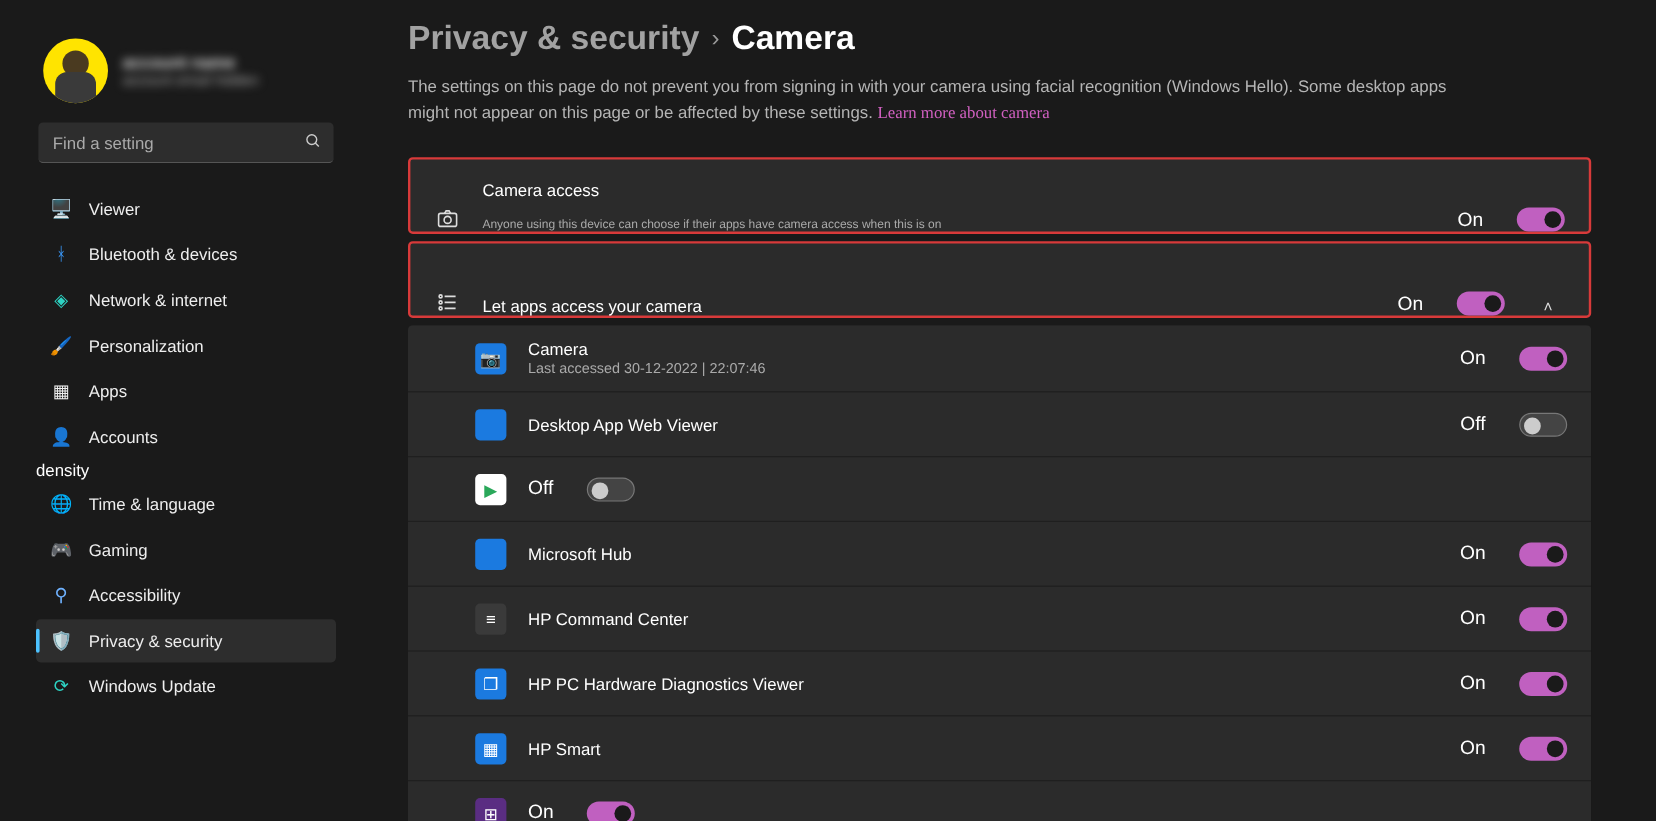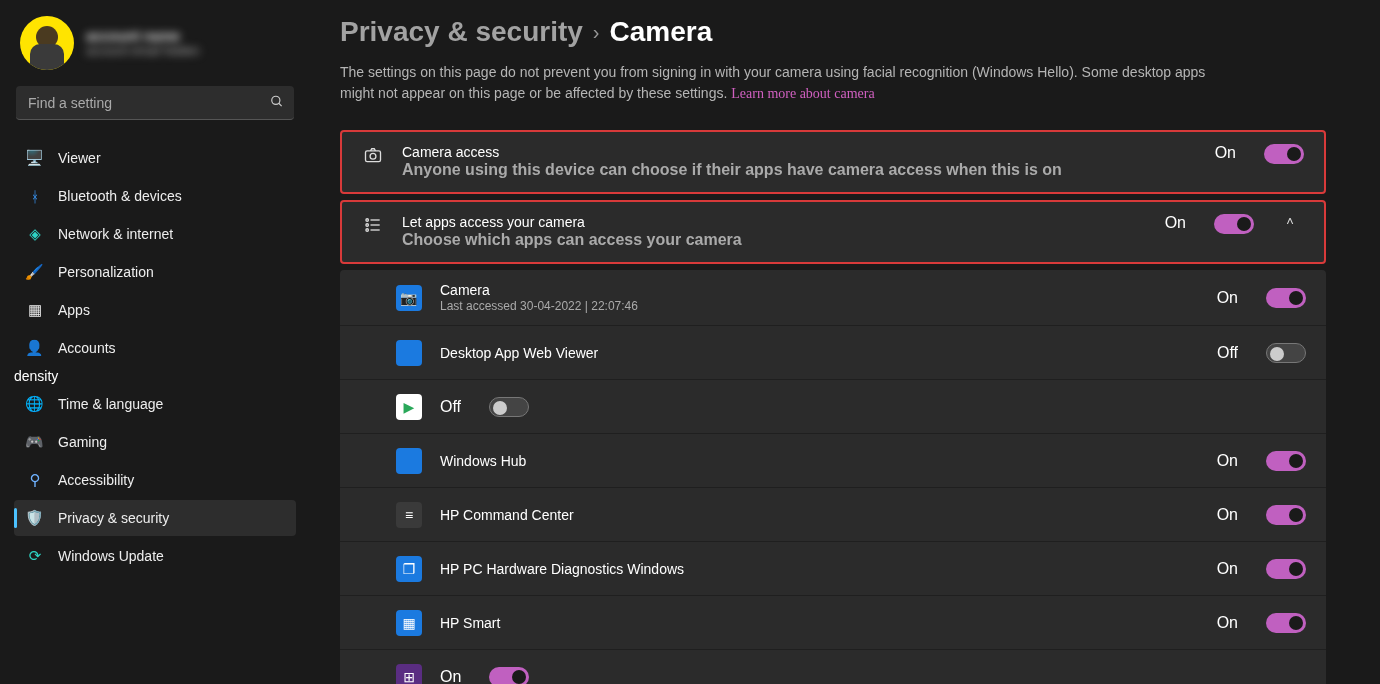--- a/index.html
+++ b/index.html
@@ -8,21 +8,21 @@
     height: 684px;
     background: #1a1a1a;
     font-family: "Segoe UI", -apple-system, sans-serif;
     color: #ffffff;
     display: flex;
     overflow: hidden;
     font-size: 14px;
   }
   .sidebar {
     width: 310px;
-    padding: 14px;
+    padding: 30px;
     background: #1a1a1a;
     display: flex;
     flex-direction: column;
   }
   .profile {
     display: flex;
     align-items: center;
     gap: 12px;
     padding: 2px 6px 16px 6px;
   }
@@ -136,34 +136,34 @@
   .desc a { color: #d060c0; text-decoration: none; font-family: Liberation Serif, serif; }
   .card {
     background: #2b2b2b;
     border: 1px solid rgba(255,255,255,0.06);
     border-radius: 4px;
     margin-bottom: 2px;
   }
   .card.highlight { border: 2px solid #d83a3a; border-radius: 4px; margin-bottom: 6px;}
   .card-row {
     display: flex;
-    align-items: flex-start;
-    padding: 12px 20px;
+    align-items: flex-end;
+    padding: 0 20px;
     gap: 18px;
     min-height: 60px;
   }
   .card-row .lead-icon {
     width: 22px; height: 22px;
     flex: 0 0 22px;
     display:flex; align-items:center; justify-content:center;
     color:#ddd;
   }
   .card-text { flex: 1; }
   .card-title { font-size: 14px; color:#fff; }
-  .card-sub { font-size: 16px; color: #aaa; margin-top:1px;font-weight:bold;}
+  .card-sub { font-size: 10px; color: #aaa; margin-top:16px;}
   .state-label { font-size: 16px; margin-right: 10px; color:#fff;}
   .toggle {
     width: 40px; height: 20px;
     border-radius: 10px;
     position: relative;
     cursor: pointer;
   }
   .toggle.on { background: #c060c0; }
   .toggle.off { background: #444; border:1px solid #777; }
   .toggle .knob {
@@ -315,36 +315,35 @@
             <circle cx="5" cy="6" r="1.5"></circle>
             <line x1="9" y1="6" x2="20" y2="6"></line>
             <circle cx="5" cy="12" r="1.5"></circle>
             <line x1="9" y1="12" x2="20" y2="12"></line>
             <circle cx="5" cy="18" r="1.5"></circle>
             <line x1="9" y1="18" x2="20" y2="18"></line>
           </svg>
       </span>
       <div class="card-text">
         <div class="card-title">Let apps access your camera</div>
-        <div class="card-sub">Choose which apps can access your camera</div>
       </div>
       <span class="state-label">On</span>
       <div class="toggle on">
           <div class="knob"></div>
         </div>
       <span class="chevron">˄</span>
     </div>
   </div>
 
   <div class="app-list" id="app-list">
       <div class="app-row">
         <div class="app-icon" style="background: rgb(27, 122, 224);">📷</div>
         <div class="app-text">
           <div class="app-name">Camera</div>
-          <div class="app-sub">Last accessed 30-04-2022  |  22:07:46</div>
+          <div class="app-sub">Last accessed 30-12-2022  |  22:07:46</div>
         </div>
         <span class="state-label">On</span>
         <div class="toggle on">
           <div class="knob"></div>
         </div>
       </div>
       <div class="app-row">
         <div class="app-icon" style="background: rgb(27, 122, 224);"></div>
         <div class="app-text">
           <div class="app-name">Desktop App Web Viewer</div>
@@ -357,41 +356,41 @@
       <div class="app-row">
         <div class="app-icon" style="background: rgb(255, 255, 255); color: rgb(42, 168, 90);">▶</div>
         <span class="state-label">Off</span>
         <div class="toggle off">
           <div class="knob"></div>
         </div>
       </div>
       <div class="app-row">
         <div class="app-icon" style="background: rgb(27, 122, 224);"></div>
         <div class="app-text">
-          <div class="app-name">Windows Hub</div>
+          <div class="app-name">Microsoft Hub</div>
         </div>
         <span class="state-label">On</span>
         <div class="toggle on">
           <div class="knob"></div>
         </div>
       </div>
       <div class="app-row">
         <div class="app-icon" style="background: rgb(58, 58, 58);">≡</div>
         <div class="app-text">
           <div class="app-name">HP Command Center</div>
         </div>
         <span class="state-label">On</span>
         <div class="toggle on">
           <div class="knob"></div>
         </div>
       </div>
       <div class="app-row">
         <div class="app-icon" style="background: rgb(27, 122, 224);">❐</div>
         <div class="app-text">
-          <div class="app-name">HP PC Hardware Diagnostics Windows</div>
+          <div class="app-name">HP PC Hardware Diagnostics Viewer</div>
         </div>
         <span class="state-label">On</span>
         <div class="toggle on">
           <div class="knob"></div>
         </div>
       </div>
       <div class="app-row">
         <div class="app-icon" style="background: rgb(27, 122, 224);">▦</div>
         <div class="app-text">
           <div class="app-name">HP Smart</div>

